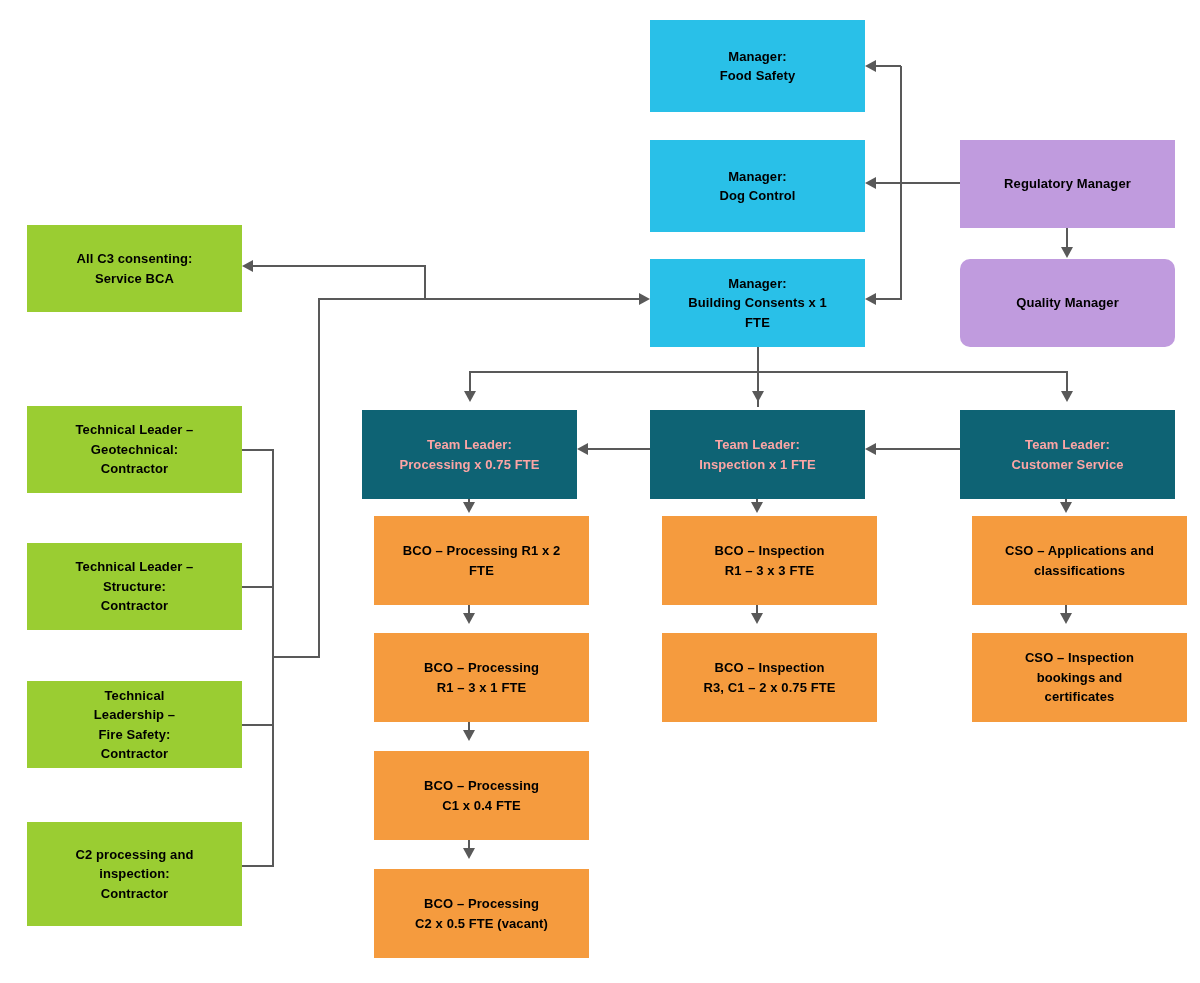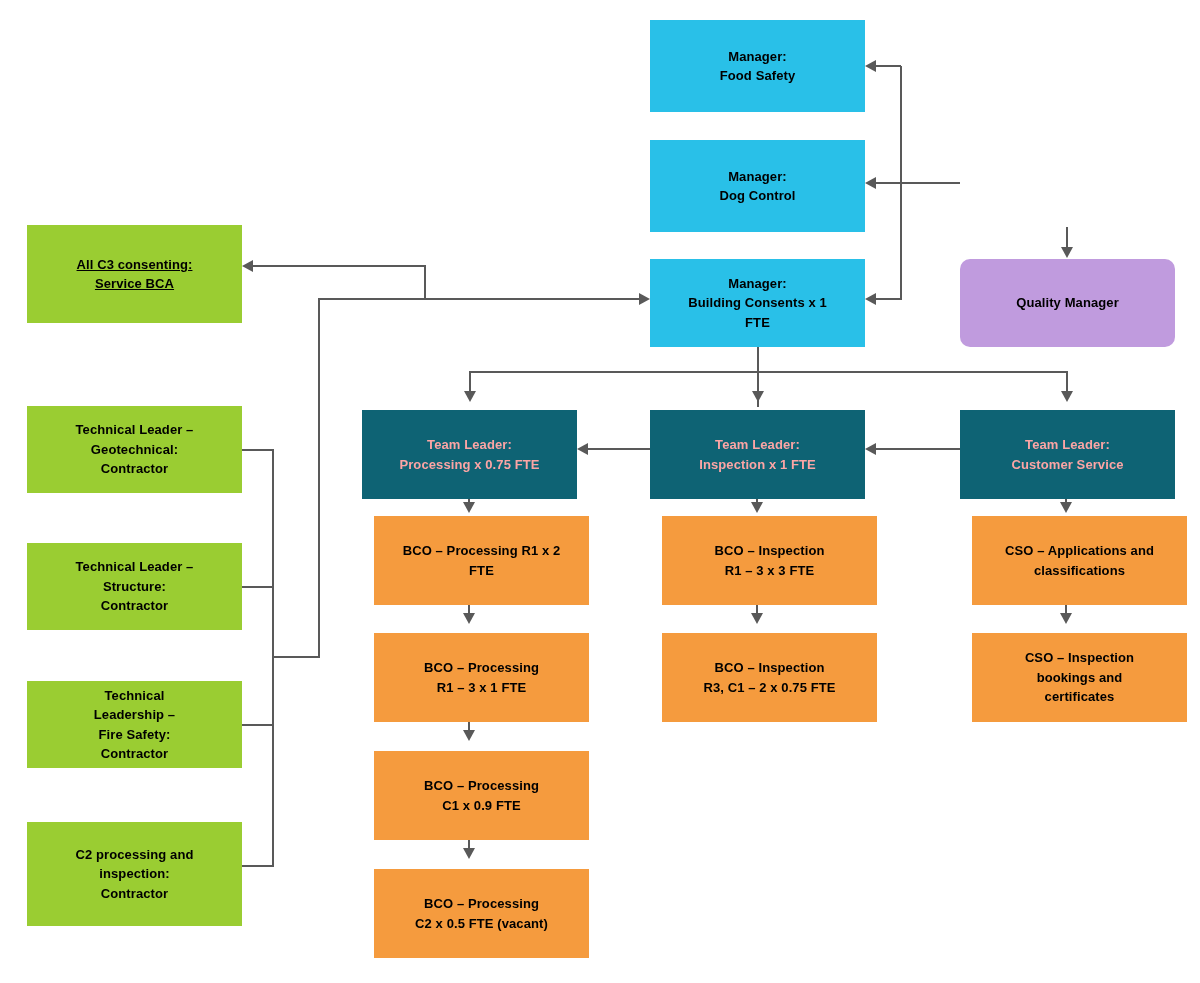--- a/index.html
+++ b/index.html
@@ -151,28 +151,33 @@
   </div>
 
   <div class="node n-cyan" style="left:650px; top:259px; width:215px; height:88px;">
     <div>
       <span>Manager:</span>
       <span>Building Consents x 1</span>
       <span>FTE</span>
     </div>
   </div>
 
+  <div class="node n-purple" style="left:960px; top:140px; width:215px; height:88px;">
+    <div>
+      <span>Regulatory Manager</span>
+    </div>
+  </div>
 
   <div class="node n-purple" style="left:960px; top:259px; width:215px; height:88px;border-radius:10px;">
     <div>
       <span>Quality Manager</span>
     </div>
   </div>
 
-  <div class="node n-green" style="left:27px; top:225px; width:215px; height:98px;text-decoration:underline;">
+  <div class="node n-green" style="left:27px; top:225px; width:215px; height:87px;">
     <div>
       <span>All C3 consenting:</span>
       <span>Service BCA</span>
     </div>
   </div>
 
   <div class="node n-green" style="left:27px; top:406px; width:215px; height:87px;">
     <div>
       <span>Technical Leader –</span>
       <span>Geotechnical:</span>
@@ -236,21 +241,21 @@
   <div class="node n-orange" style="left:362px; top:633px; width:215px; height:89px;">
     <div>
       <span>BCO – Processing</span>
       <span>R1 – 3 x 1 FTE</span>
     </div>
   </div>
 
   <div class="node n-orange" style="left:362px; top:751px; width:215px; height:89px;">
     <div>
       <span>BCO – Processing</span>
-      <span>C1 x 0.9 FTE</span>
+      <span>C1 x 0.4 FTE</span>
     </div>
   </div>
 
   <div class="node n-orange" style="left:362px; top:869px; width:215px; height:89px;">
     <div>
       <span>BCO – Processing</span>
       <span>C2 x 0.5 FTE (vacant)</span>
     </div>
   </div>
 

